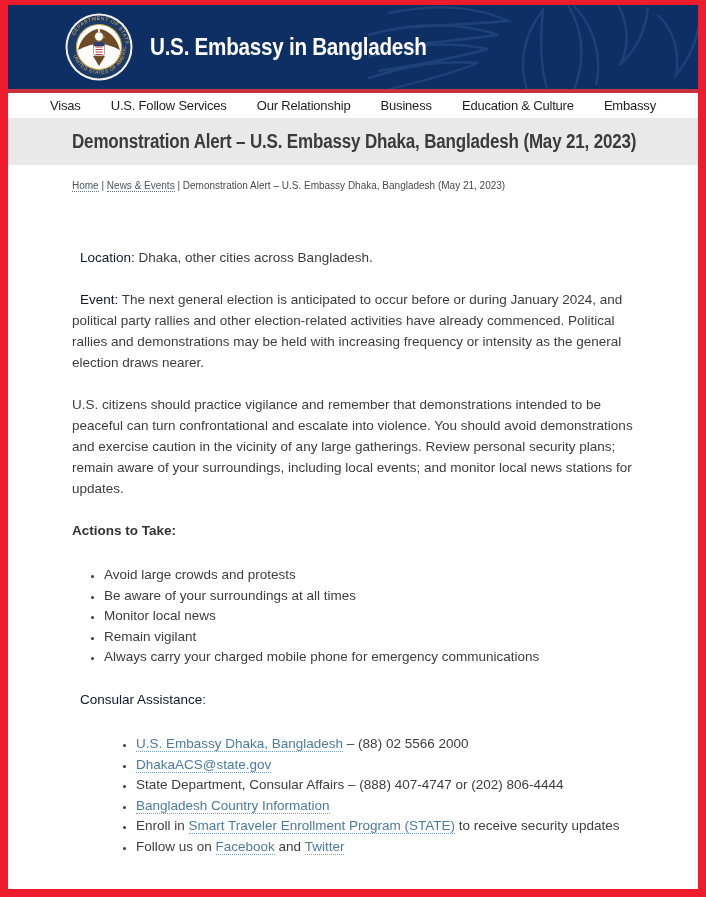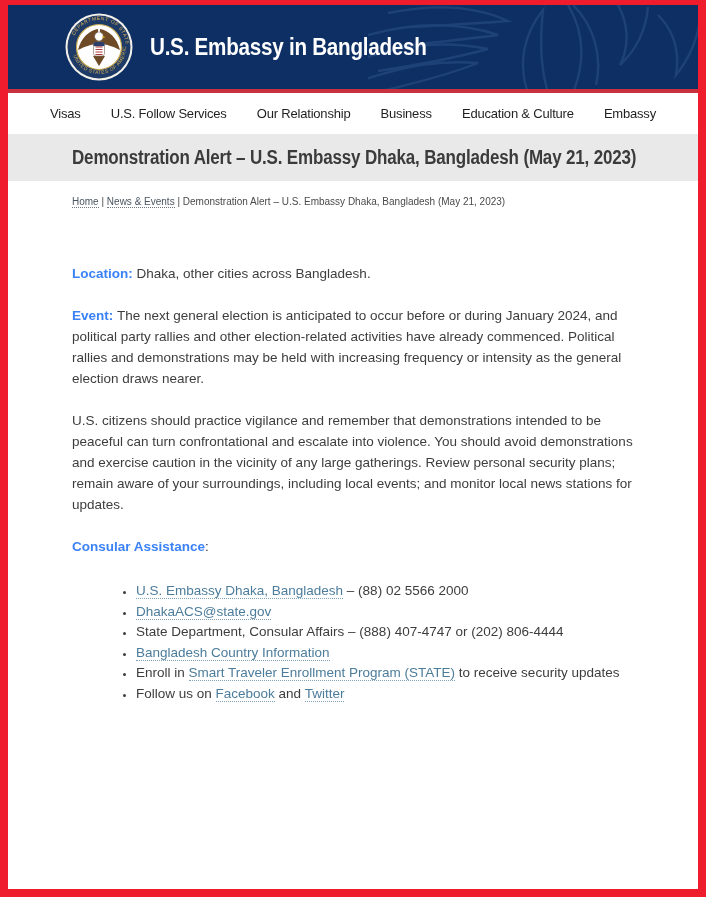--- a/index.html
+++ b/index.html
@@ -36,21 +36,21 @@
     letter-spacing: -0.3px;
     margin-left: 17px;
     transform: scaleX(0.86);
     transform-origin: left center;
     white-space: nowrap;
     position: relative; z-index: 2;
   }
   .header-watermark { position: absolute; right: 0; top: 0; height: 88px; width: 330px; z-index: 1; }
   
   .main-nav {
-    height: 41px;
+    height: 25px;
     background: #ffffff;
     display: flex;
     align-items: center;
     justify-content: space-between;
     padding: 0 42px;
   }
   .nav-item {
     font-size: 13px;
     color: #1f1f1f;
     letter-spacing: -0.2px;
@@ -88,21 +88,21 @@
   }
   
   .content {
     padding: 0 46px 0 64px;
     color: #3d3d3d;
     font-size: 13.5px;
     line-height: 21px;
   }
   .content p { margin: 0 0 21px 0; }
   .para-first { margin-top: 56px !important; }
-  .bold-label { font-weight: 700; color: #3b82f6; }
+  .bold-label { font-weight: 400; color: #0f172a; margin-left: 8px; }
   .heading-line { font-weight: 700; color: #333; margin-bottom: 24px !important; }
   ul.actions-list { list-style: disc; padding-left: 32px; margin: 0 0 21px 0; }
   ul.consular-list { list-style: disc; padding-left: 64px; margin: 0 0 9px 0; }
   ul li { line-height: 20.6px; color: #3d3d3d; }
   ul li::marker { color: #3d3d3d; font-size: 11px; }
   a.link-blue {
     color: #4c7c9b;
     text-decoration: none;
     border-bottom: 1px dotted #7fa3ba;
     cursor: pointer;
@@ -171,21 +171,29 @@
   </div>
 
   <main class="content">
 
     <p class="para-first"><span class="bold-label">Location: </span><span>Dhaka, other cities across Bangladesh.</span></p>
 
     <p><span class="bold-label">Event: </span><span>The next general election is anticipated to occur before or during January 2024, and political party rallies and other election-related activities have already commenced. Political rallies and demonstrations may be held with increasing frequency or intensity as the general election draws nearer.</span></p>
 
     <p>U.S. citizens should practice vigilance and remember that demonstrations intended to be peaceful can turn confrontational and escalate into violence. You should avoid demonstrations and exercise caution in the vicinity of any large gatherings. Review personal security plans; remain aware of your surroundings, including local events; and monitor local news stations for updates.</p>
 
-
+    <p class="heading-line">Actions to Take:</p>
+
+    <ul class="actions-list">
+      <li>Avoid large crowds and protests</li>
+      <li>Be aware of your surroundings at all times</li>
+      <li>Monitor local news</li>
+      <li>Remain vigilant</li>
+      <li>Always carry your charged mobile phone for emergency communications</li>
+    </ul>
 
     <p class="heading-line"><span class="bold-label">Consular Assistance</span><span style="font-weight:400">:</span></p>
 
     <ul class="consular-list">
       <li><a class="link-blue">U.S. Embassy Dhaka, Bangladesh</a><span> – (88) 02 5566 2000</span></li>
       <li><a class="link-blue">DhakaACS@state.gov</a></li>
       <li>State Department, Consular Affairs – (888) 407-4747 or (202) 806-4444</li>
       <li><a class="link-blue">Bangladesh Country Information</a></li>
       <li><span>Enroll in </span><a class="link-blue">Smart Traveler Enrollment Program (STATE)</a><span> to receive security updates</span></li>
       <li><span>Follow us on </span><a class="link-blue">Facebook</a><span> and </span><a class="link-blue">Twitter</a></li>

